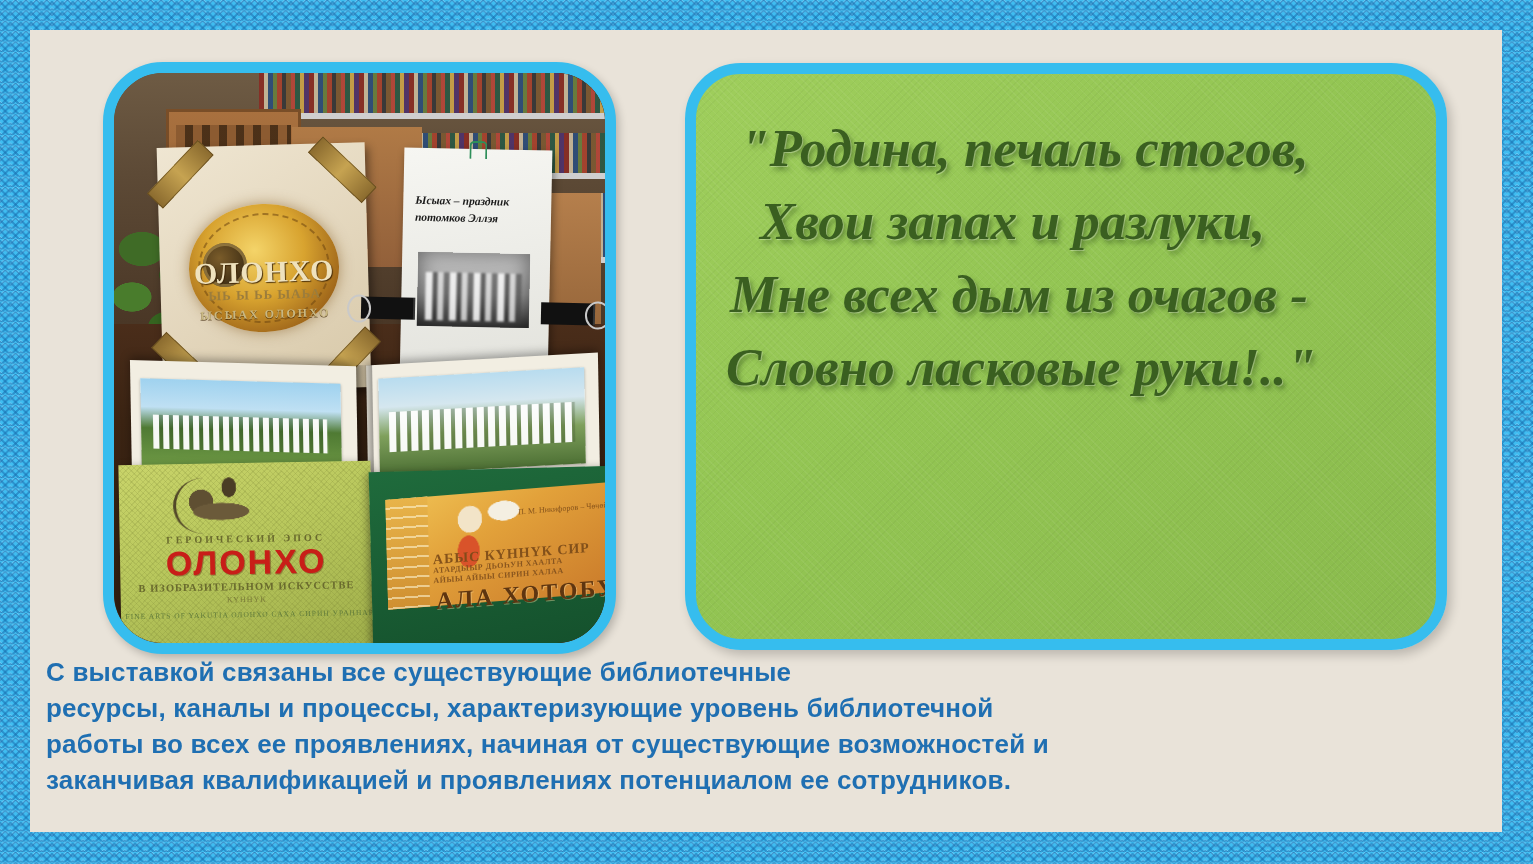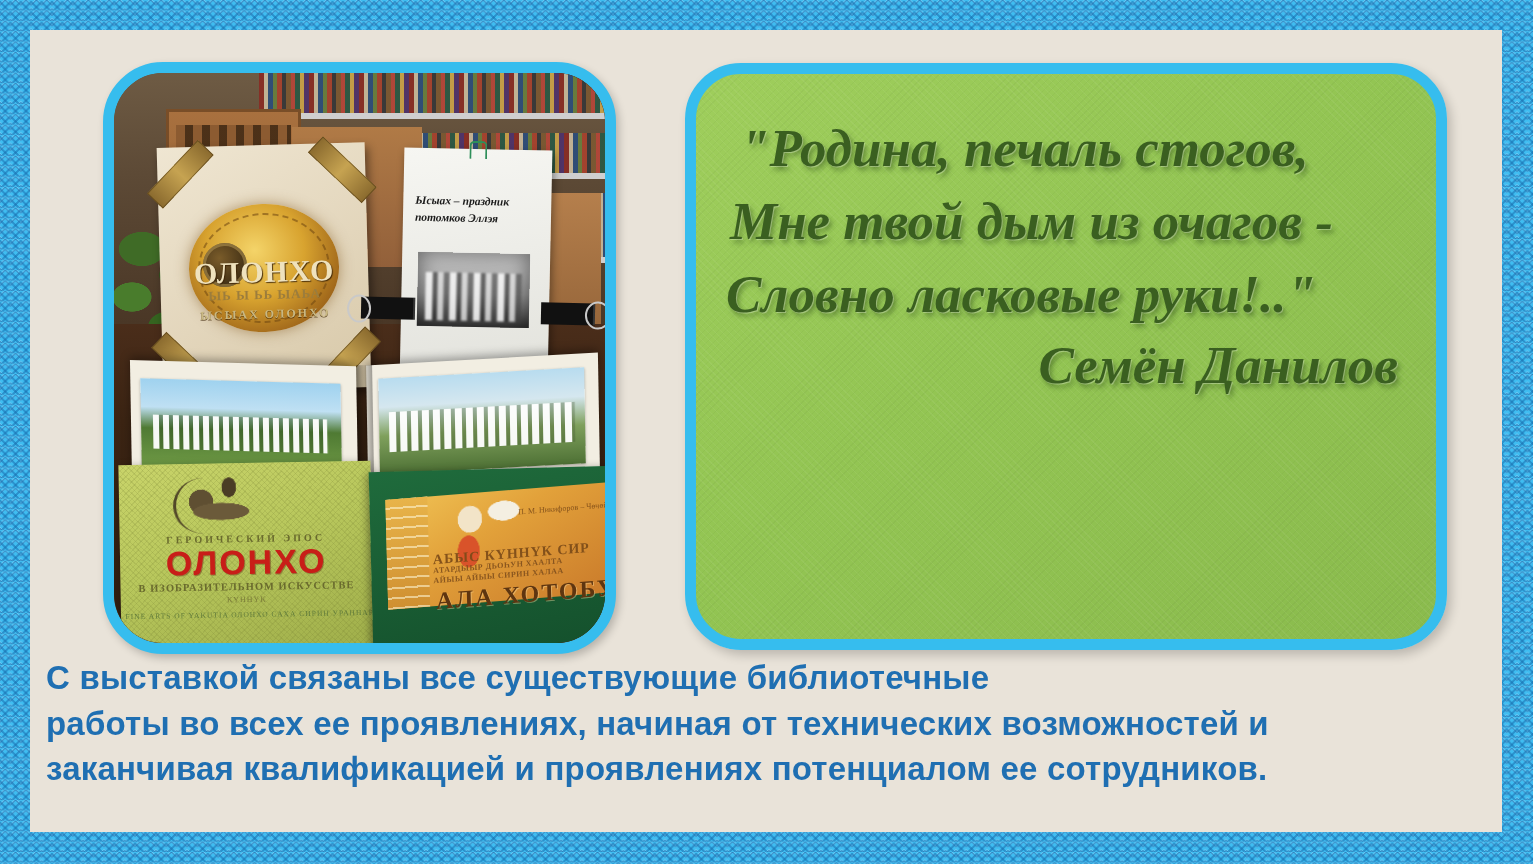--- a/index.html
+++ b/index.html
@@ -563,21 +563,21 @@
   
   .caption {
     position: absolute;
     left: 16px;
     top: 625px;
     width: 1448px;
   }
   .cap-line {
     font-family: "Liberation Sans", sans-serif;
     font-weight: bold;
-    font-size: 33px;
+    font-size: 26px;
     line-height: 1.38;
     color: #1F6FB2;
     letter-spacing: 0.2px;
     white-space: nowrap;
   }
 </style>
 </head>
 <body>
 
 <div class="slide">
@@ -667,26 +667,27 @@
         </div>
 
       </div>
     </div>
 
     <div class="quote-sliver"></div>
 
     <div class="quote-card">
       <div class="quote-lines">
         <div class="q-line q-l1">"Родина, печаль стогов,</div>
-        <div class="q-line q-l3">Мне твой дым из очагов -</div>
+        <div class="q-line q-l2">Хвои запах и разлуки,</div>
+        <div class="q-line q-l3">Мне всех дым из очагов -</div>
         <div class="q-line q-l4">Словно ласковые руки!.."</div>
-        <div class="q-author">Семён Данилов</div>
       </div>
     </div>
 
     <div class="caption">
       <div class="cap-line">С выставкой связаны все существующие библиотечные</div>
-      <div class="cap-line">работы во всех ее проявлениях, начиная от технических возможностей и</div>
+      <div class="cap-line">ресурсы, каналы и процессы, характеризующие уровень библиотечной</div>
+      <div class="cap-line">работы во всех ее проявлениях, начиная от существующие возможностей и</div>
       <div class="cap-line">заканчивая квалификацией и проявлениях потенциалом ее сотрудников.</div>
     </div>
 
   </div>
 </div>
 
 </body></html>

